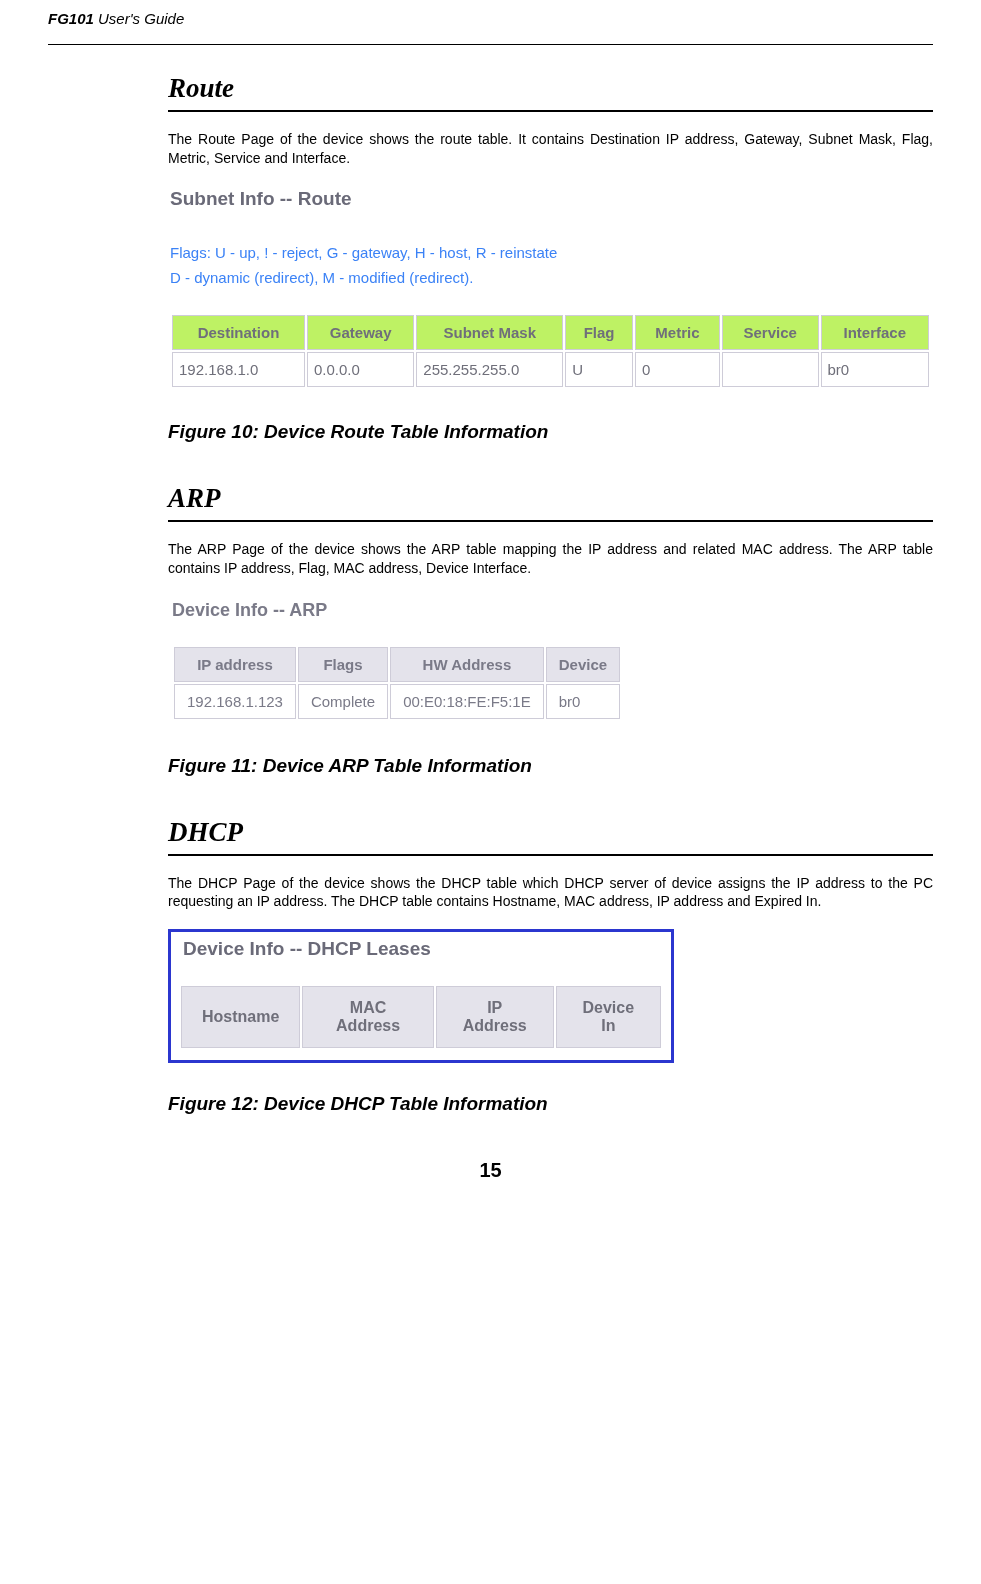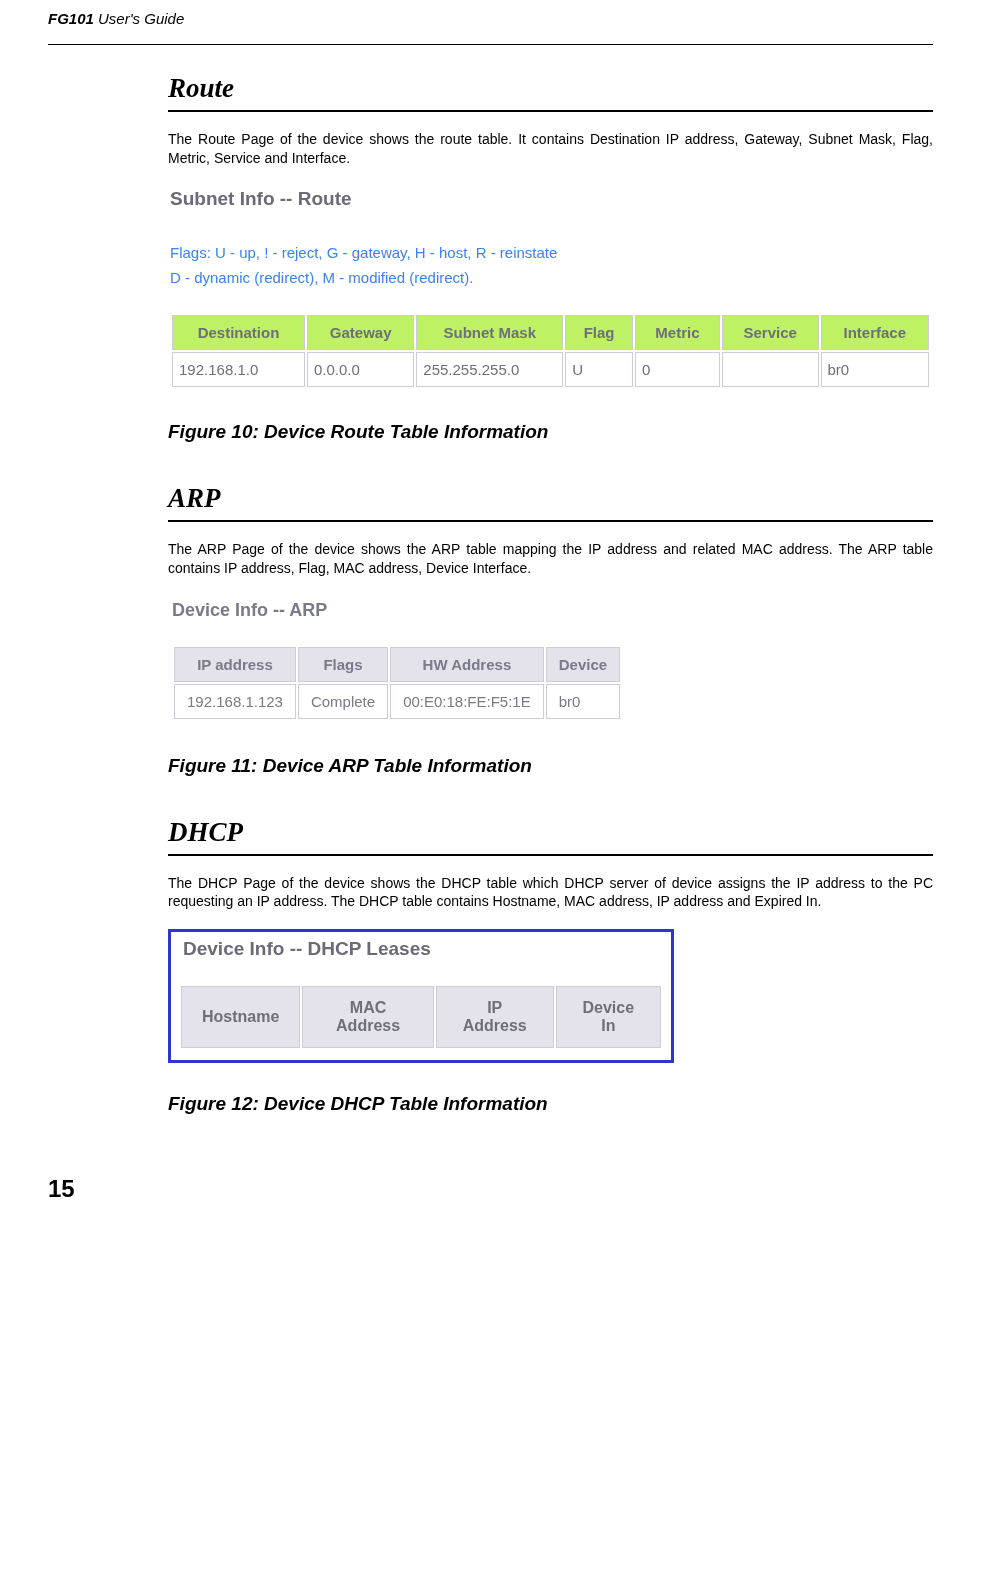--- a/index.html
+++ b/index.html
@@ -47,24 +47,24 @@
     text-align: justify;
     margin: 18px 0 18px 0;
   }
   .caption {
     font-weight: bold;
     font-style: italic;
     font-size: 19px;
     margin: 30px 0 40px 0;
   }
   .page-num {
-    text-align: left;
-    font-weight: bold;
-    font-size: 24px;
-    margin-top: 60px;
+    text-align: center;
+    font-weight: bold;
+    font-size: 20px;
+    margin-top: 44px;
   }
 
   
   .fig10 { margin-top: 6px; margin-bottom: 0; padding: 2px; }
   .fig10 .title {
     font-family: Verdana, Arial, sans-serif;
     color: #6a6a78;
     font-size: 19px;
     font-weight: bold;
     margin-bottom: 30px;

